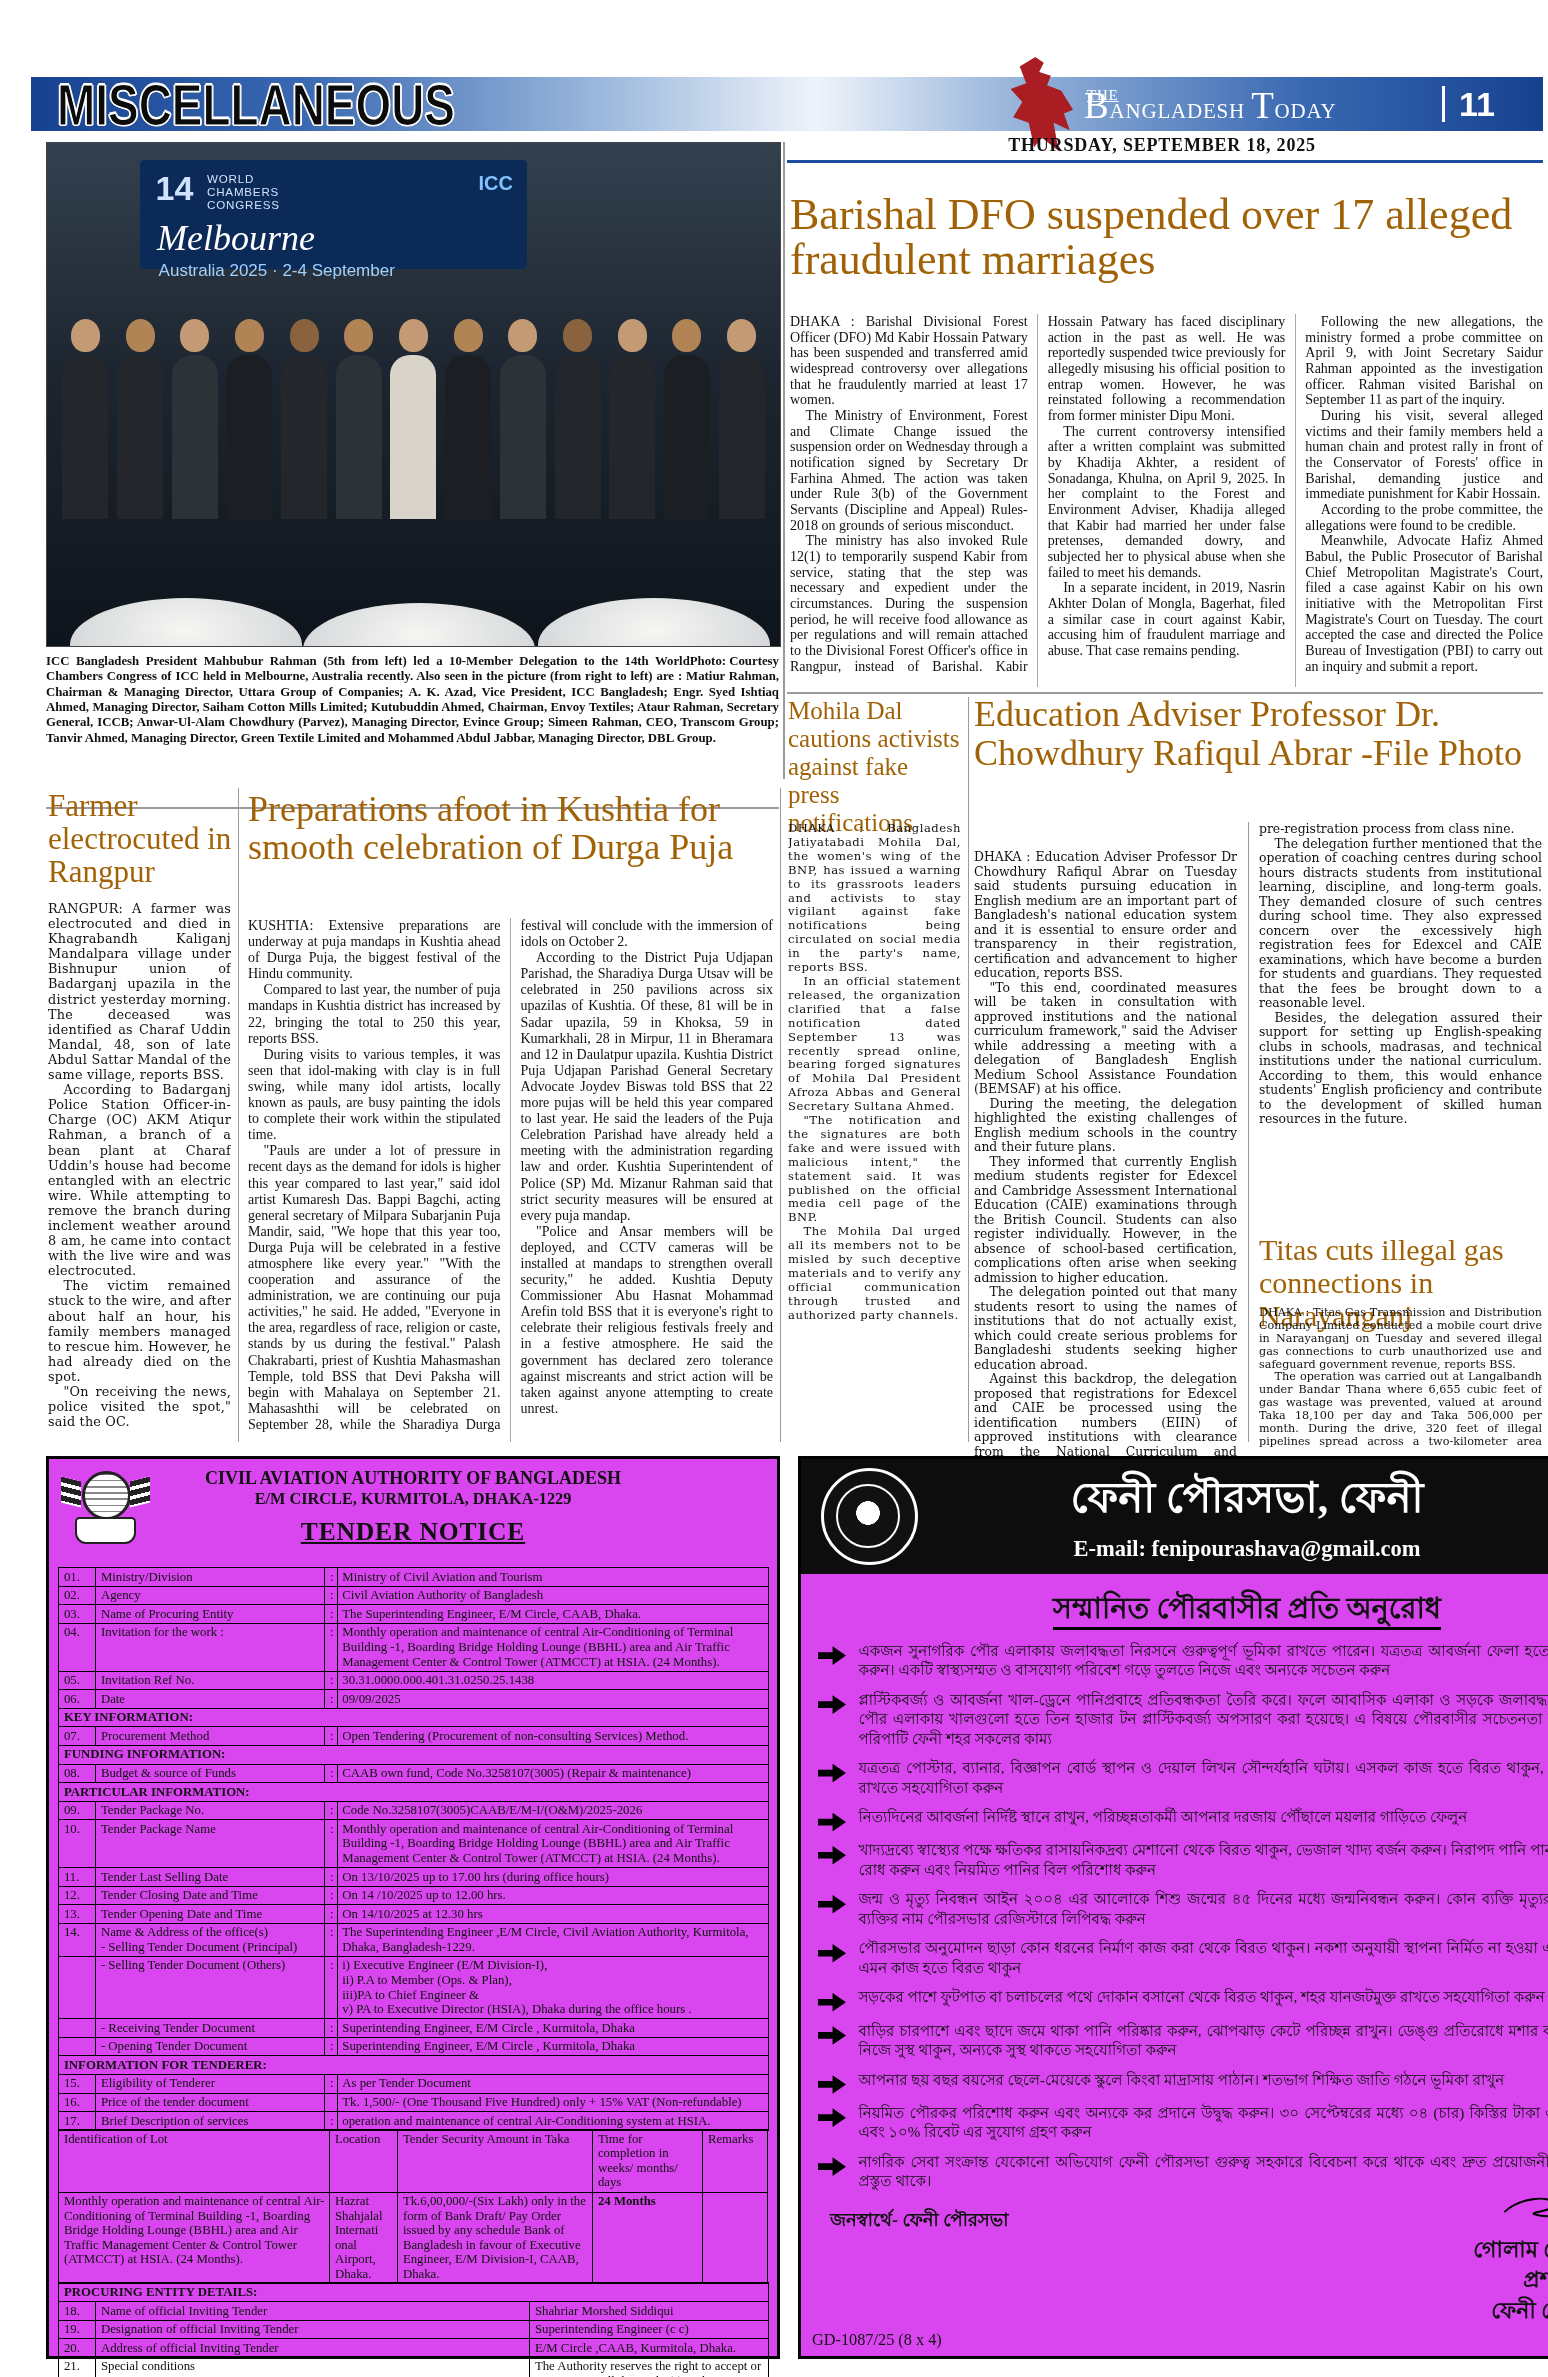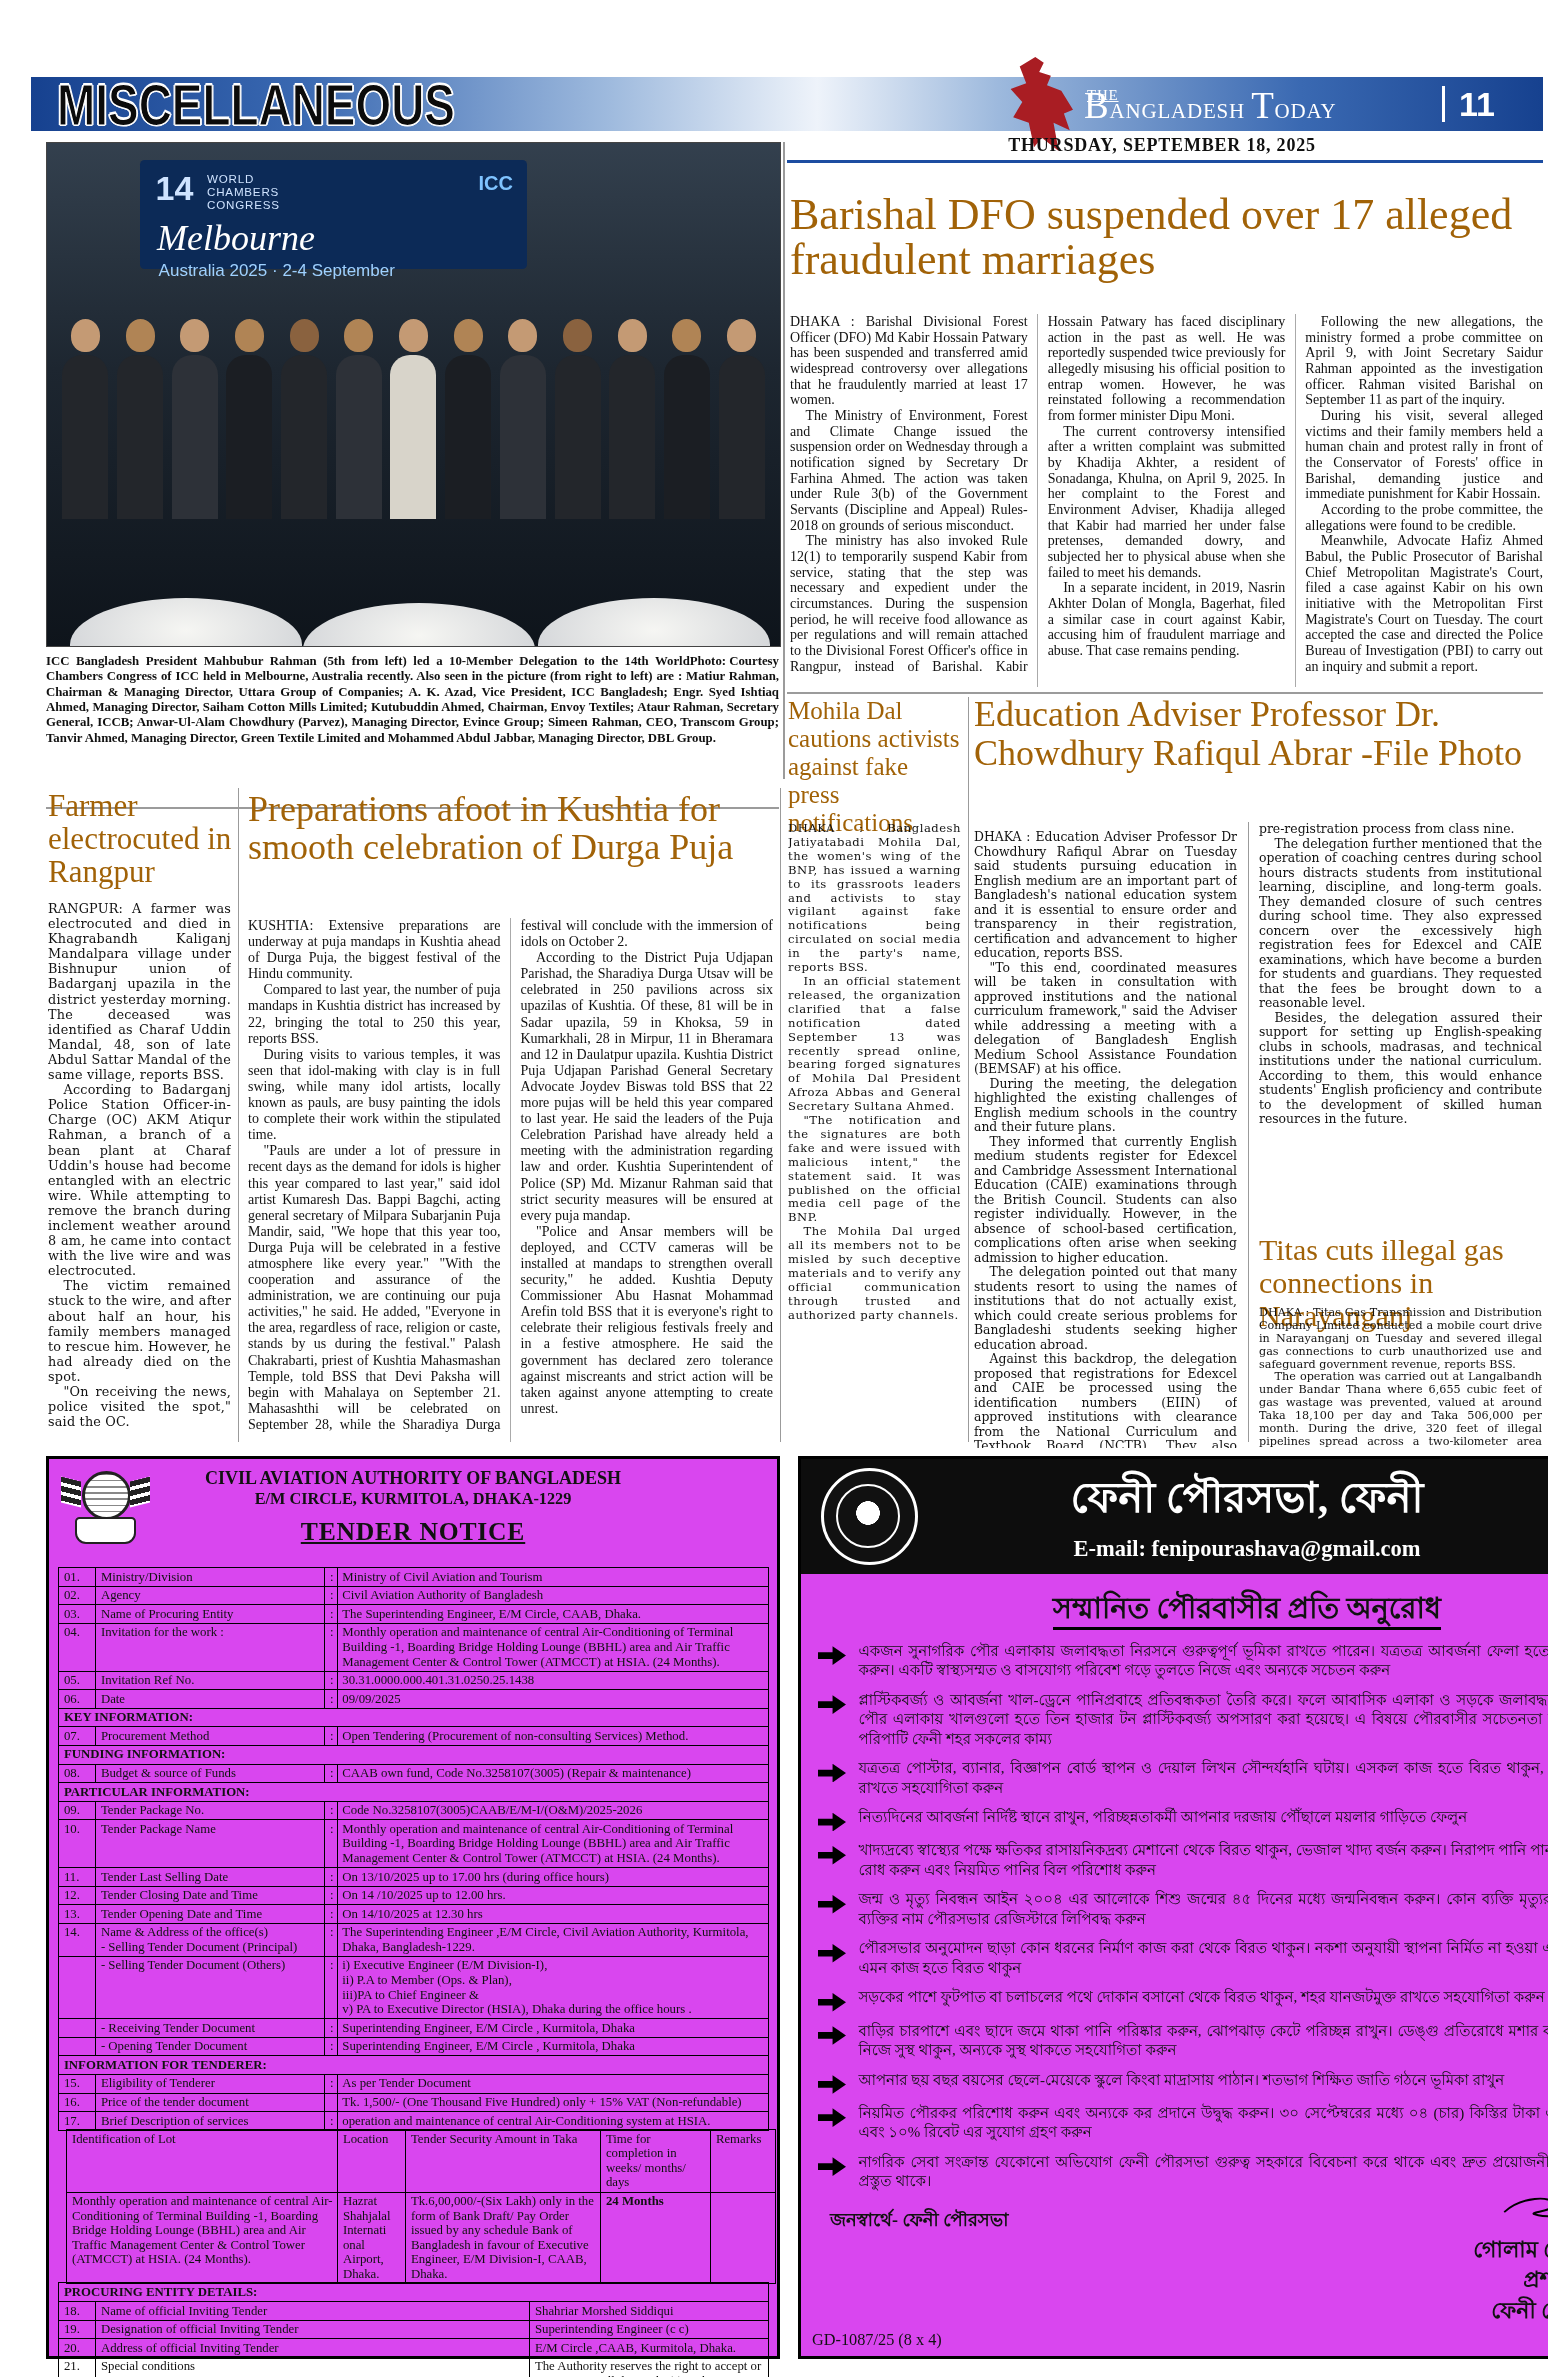--- a/index.html
+++ b/index.html
@@ -234,21 +234,21 @@
 
   <div class="headline" style="left:788px;top:697px;width:175px;font-size:25px;line-height:1.12;">Mohila Dal cautions activists against fake press notifications</div>
   <div class="body-col moh-body paras" style="left:788px;top:822px;width:173px;height:618px;">
       <p>DHAKA : Bangladesh Jatiyatabadi Mohila Dal, the women's wing of the BNP, has issued a warning to its grassroots leaders and activists to stay vigilant against fake notifications being circulated on social media in the party's name, reports BSS.</p>
       <p>In an official statement released, the organization clarified that a false notification dated September 13 was recently spread online, bearing forged signatures of Mohila Dal President Afroza Abbas and General Secretary Sultana Ahmed.</p>
       <p>"The notification and the signatures are both fake and were issued with malicious intent," the statement said. It was published on the official media cell page of the BNP.</p>
       <p>The Mohila Dal urged all its members not to be misled by such deceptive materials and to verify any official communication through trusted and authorized party channels.</p>
     </div>
 
   <div class="headline" style="left:974px;top:695px;width:570px;font-size:36px;line-height:1.08;">Education Adviser Professor Dr. Chowdhury Rafiqul Abrar -File Photo</div>
-  <div class="body-col edu-body paras" style="left:974px;top:830px;width:263px;height:618px;">
+  <div class="body-col edu-body paras" style="left:974px;top:850px;width:263px;height:618px;">
       <p>DHAKA : Education Adviser Professor Dr Chowdhury Rafiqul Abrar on Tuesday said students pursuing education in English medium are an important part of Bangladesh's national education system and it is essential to ensure order and transparency in their registration, certification and advancement to higher education, reports BSS.</p>
       <p>"To this end, coordinated measures will be taken in consultation with approved institutions and the national curriculum framework," said the Adviser while addressing a meeting with a delegation of Bangladesh English Medium School Assistance Foundation (BEMSAF) at his office.</p>
       <p>During the meeting, the delegation highlighted the existing challenges of English medium schools in the country and their future plans.</p>
       <p>They informed that currently English medium students register for Edexcel and Cambridge Assessment International Education (CAIE) examinations through the British Council. Students can also register individually. However, in the absence of school-based certification, complications often arise when seeking admission to higher education.</p>
       <p>The delegation pointed out that many students resort to using the names of institutions that do not actually exist, which could create serious problems for Bangladeshi students seeking higher education abroad.</p>
       <p>Against this backdrop, the delegation proposed that registrations for Edexcel and CAIE be processed using the identification numbers (EIIN) of approved institutions with clearance from the National Curriculum and Textbook Board (NCTB). They also suggested introducing a</p>
     </div>
   <div class="body-col edu-body paras" style="left:1259px;top:822px;width:283px;height:406px;">
       <p>pre-registration process from class nine.</p>
       <p>The delegation further mentioned that the operation of coaching centres during school hours distracts students from institutional learning, discipline, and long-term goals. They demanded closure of such centres during school time. They also expressed concern over the excessively high registration fees for Edexcel and CAIE examinations, which have become a burden for students and guardians. They requested that the fees be brought down to a reasonable level.</p>
@@ -414,21 +414,21 @@
           </tr>
           <tr>
             <td class="c-no">17.</td>
             <td class="c-label">Brief Description of services</td>
             <td class="c-colon">:</td>
             <td class="c-value">operation and maintenance of central Air-Conditioning system at HSIA.</td>
           </tr>
         </tbody>
     </table>
 
-    <table class="tnd" style="margin-top:-1.5px;margin-left:8px;">
+    <table class="tnd" style="margin-top:-1.5px;">
       <colgroup>
           <col style="width:271px">
           <col style="width:68px">
           <col style="width:195px">
           <col style="width:110px">
           <col style="width:65px">
         </colgroup>
       <tbody>
         <tr>
           <td class="lotcell">Identification of Lot</td>

